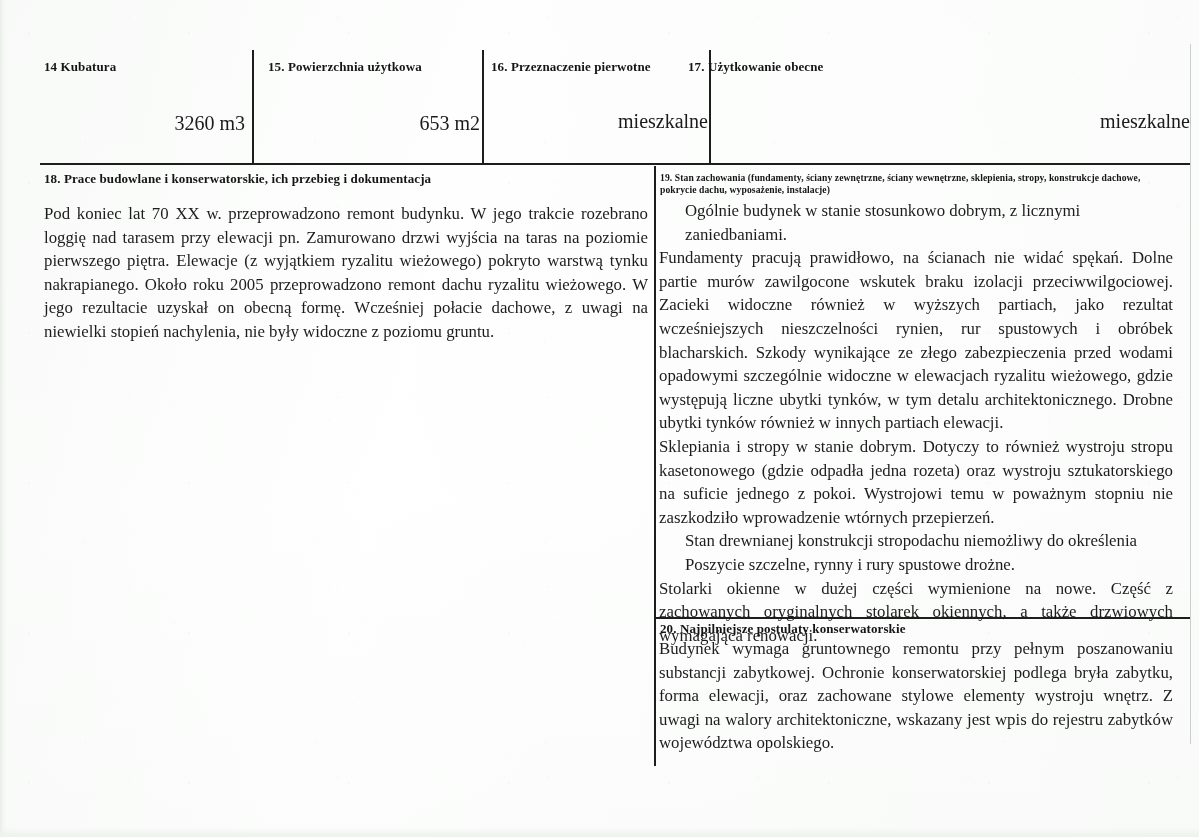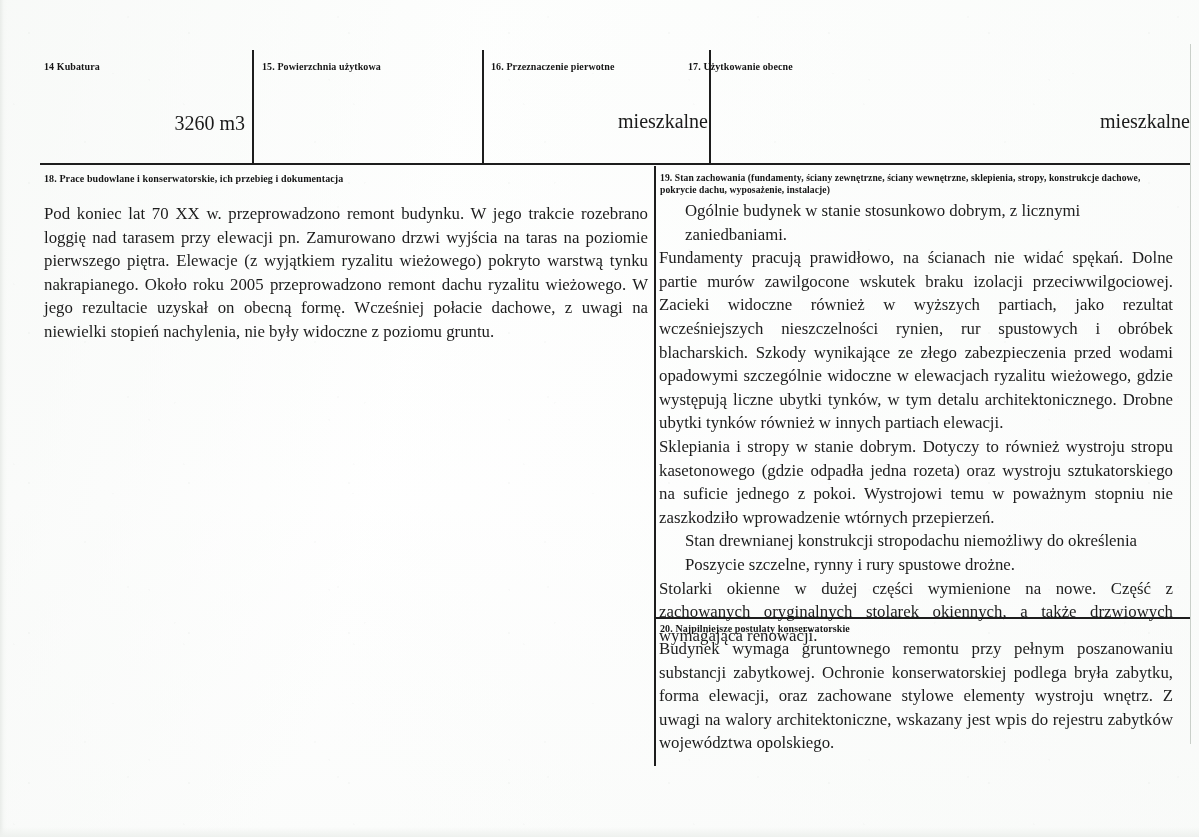--- a/index.html
+++ b/index.html
@@ -79,21 +79,21 @@
   }
 
   
   .cell {
     position: absolute;
     box-sizing: border-box;
   }
   .cell-label {
     font-family: "Liberation Serif", "DejaVu Serif", serif;
     font-weight: bold;
-    font-size: 10px;
+    font-size: 13px;
     line-height: 13.5px;
     letter-spacing: .1px;
     color: #151515;
     white-space: pre-line;
   }
   .cell-label.wide {
     font-size: 9.6px;
     line-height: 12.4px;
   }
   .cell-value {
@@ -132,23 +132,24 @@
 
   <div class="rule-v" style="left:252px; top:50px; height:113px;"></div>
   <div class="rule-v" style="left:482px; top:50px; height:113px;"></div>
   <div class="rule-v" style="left:709px; top:50px; height:113px;"></div>
 
   <div class="cell" style="left:44px; top:60px; width:200px;">
     <div class="cell-label">14 Kubatura</div>
   </div>
   <div class="cell cell-value" style="left:30px; top:110px; width:215px;">3260 m3</div>
 
-  <div class="cell" style="left:262px; top:60px; width:215px;">
+  <div class="cell" style="left:268px; top:60px; width:215px;">
     <div class="cell-label">15. Powierzchnia użytkowa</div>
   </div>
+  <div class="cell cell-value" style="left:258px; top:110px; width:222px;">653 m2</div>
 
   <div class="cell" style="left:491px; top:60px; width:215px;">
     <div class="cell-label">16. Przeznaczenie pierwotne</div>
   </div>
   <div class="cell cell-value" style="left:488px; top:108px; width:220px;">mieszkalne</div>
 
   <div class="cell" style="left:688px; top:60px; width:300px;">
     <div class="cell-label">17. Użytkowanie obecne</div>
   </div>
   <div class="cell cell-value" style="left:716px; top:108px; width:474px;">mieszkalne</div>

